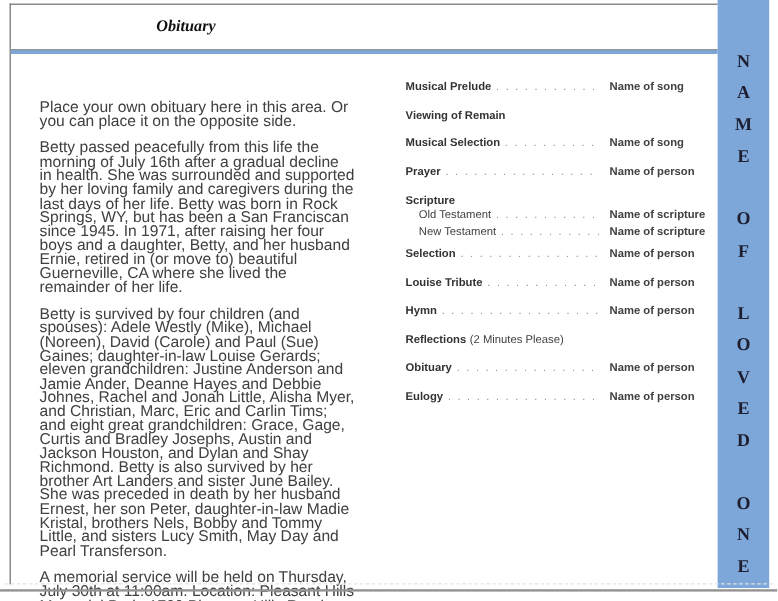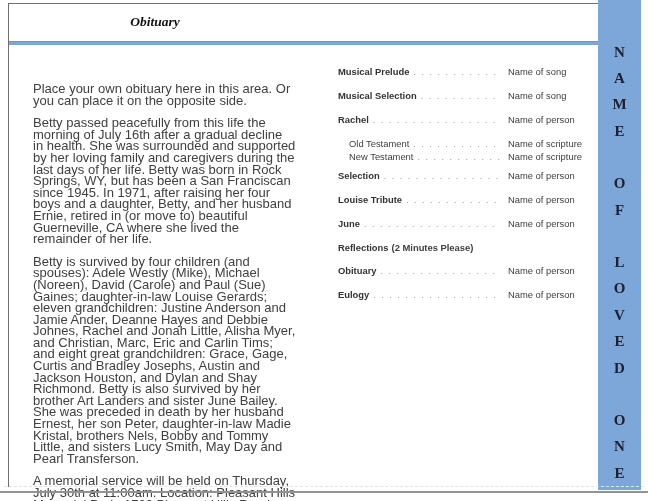--- a/index.html
+++ b/index.html
@@ -42,27 +42,27 @@
   .service-col {
     position:absolute; left:318px; top:66px; width:268px;
     font-size:9.4px; line-height:11.6px; color:#404040;
   }
   .row { display:flex; align-items:baseline; margin-bottom:11.4px; }
   .row.sub { padding-left:11px; margin-bottom:0.8px; }
   .row.heading { margin-bottom:0.8px; }
   .row.after-group { margin-bottom:6px; }
   .label { font-weight:700; color:#333333; white-space:nowrap;padding-left:20px; }
   .row.sub .label { font-weight:400; color:#404040; }
-  .suffix { font-weight:700; color:#404040; margin-left:3px; white-space:nowrap; }
+  .suffix { font-weight:400; color:#404040; margin-left:3px; white-space:nowrap; }
   .dots {
     flex:1; overflow:hidden; white-space:nowrap;
     color:#909090; font-size:9px; letter-spacing:1.5px;
     margin:0 8px 0 4px;
   }
-  .value { width:78px; flex-shrink:0; color:#404040; white-space:nowrap; }
+  .value { width:78px; flex-shrink:0; color:#404040; white-space:nowrap;font-weight:bold; }
 
   
   .sidebar {
     position:absolute; left:598px; top:0; width:43px; height:490px;
     background:#7da7d9;
     display:flex; flex-direction:column; align-items:center;
     padding-top:39px; box-sizing:border-box;
     font-family:"Liberation Serif", serif;
     font-weight:600; font-size:15px; color:#1e1e30;
   }
@@ -91,34 +91,40 @@
 
   <div class="service-col">
 
     <div class="row">
       <span class="label">Musical Prelude</span>
       <span class="dots">. . . . . . . . . . . . . . . . . . . . . . . . . . . . . . . . . . . . . . . . . . . . . . . . . . . . . . . . . . . . </span>
       <span class="value">Name of song</span>
     </div>
 
 
+    <div class="row">
+      <span class="label">Viewing of Remain</span>
+    </div>
 
 
     <div class="row">
       <span class="label">Musical Selection</span>
       <span class="dots">. . . . . . . . . . . . . . . . . . . . . . . . . . . . . . . . . . . . . . . . . . . . . . . . . . . . . . . . . . . . </span>
       <span class="value">Name of song</span>
     </div>
 
     <div class="row">
-      <span class="label">Rachel</span>
+      <span class="label">Prayer</span>
       <span class="dots">. . . . . . . . . . . . . . . . . . . . . . . . . . . . . . . . . . . . . . . . . . . . . . . . . . . . . . . . . . . . </span>
       <span class="value">Name of person</span>
     </div>
 
+    <div class="row heading">
+      <span class="label">Scripture</span>
+    </div>
 
     <div class="row sub">
       <span class="label">Old Testament</span>
       <span class="dots">. . . . . . . . . . . . . . . . . . . . . . . . . . . . . . . . . . . . . . . . . . . . . . . . . . . . . . . . . . . . </span>
       <span class="value">Name of scripture</span>
     </div>
 
     <div class="row sub after-group">
       <span class="label">New Testament</span>
       <span class="dots">. . . . . . . . . . . . . . . . . . . . . . . . . . . . . . . . . . . . . . . . . . . . . . . . . . . . . . . . . . . . </span>
@@ -131,21 +137,21 @@
       <span class="value">Name of person</span>
     </div>
 
     <div class="row">
       <span class="label">Louise Tribute</span>
       <span class="dots">. . . . . . . . . . . . . . . . . . . . . . . . . . . . . . . . . . . . . . . . . . . . . . . . . . . . . . . . . . . . </span>
       <span class="value">Name of person</span>
     </div>
 
     <div class="row">
-      <span class="label">June</span>
+      <span class="label">Hymn</span>
       <span class="dots">. . . . . . . . . . . . . . . . . . . . . . . . . . . . . . . . . . . . . . . . . . . . . . . . . . . . . . . . . . . . </span>
       <span class="value">Name of person</span>
     </div>
 
     <div class="row">
       <span class="label">Reflections</span>
       <span class="suffix">(2 Minutes Please)</span>
     </div>
 
     <div class="row">

